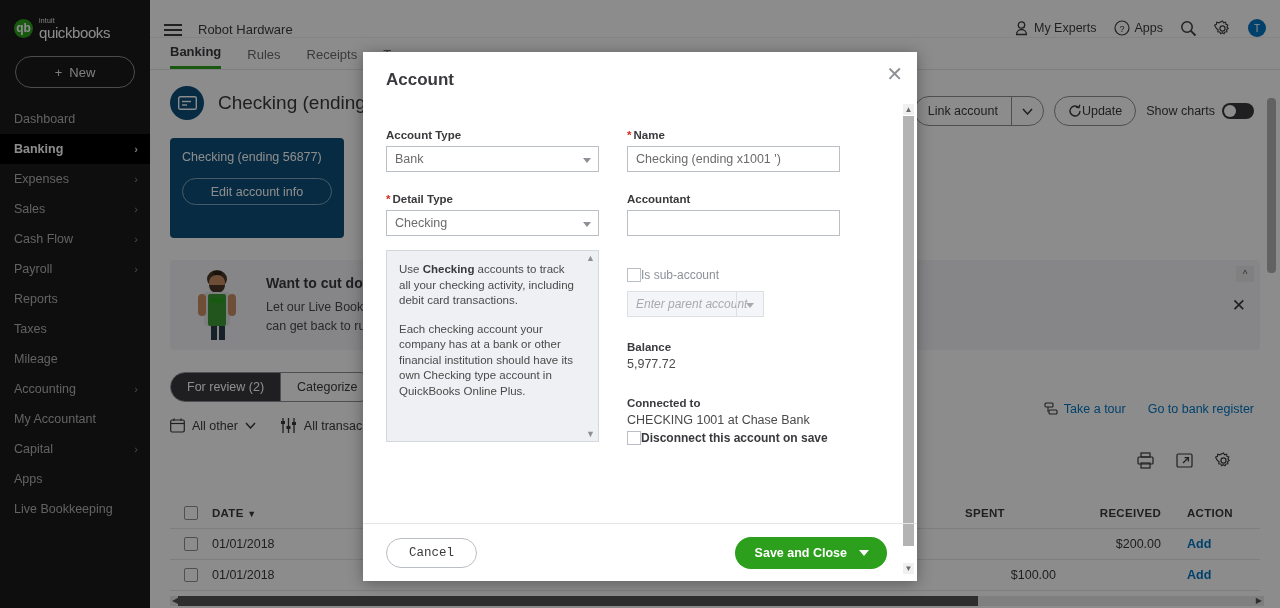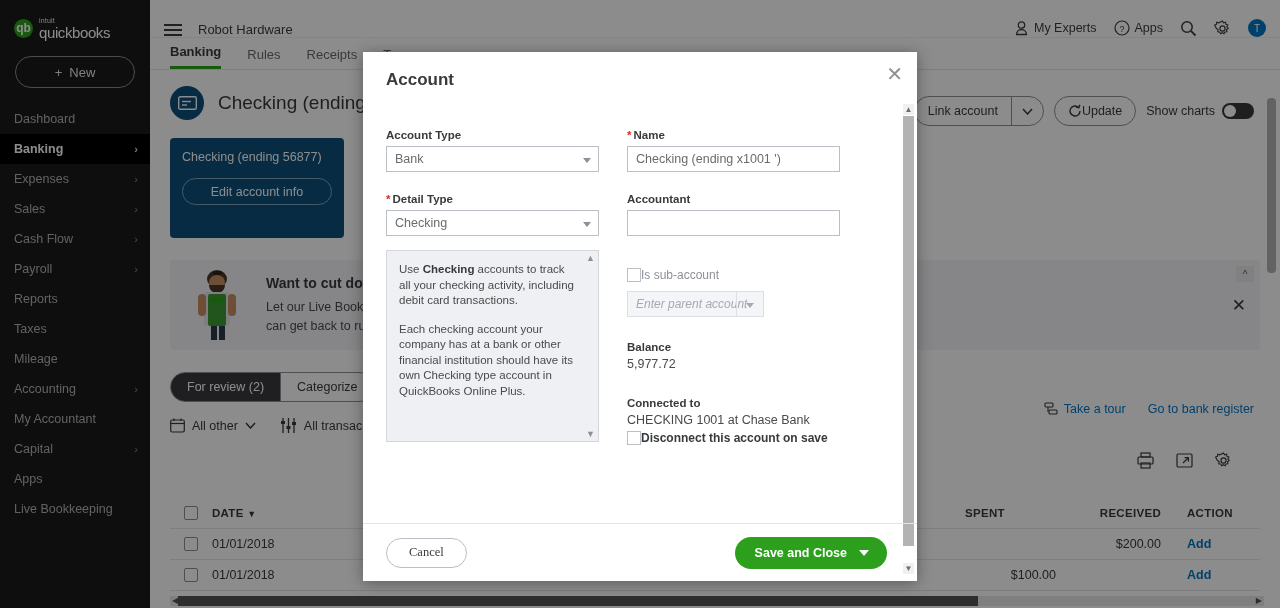--- a/index.html
+++ b/index.html
@@ -192,21 +192,21 @@
   .ms-thumb { position: absolute; left: 0; top: 12px; width: 11px; height: 430px; background: #b3b3b3; }
 
   .modal-footer {
     position: absolute; left: 0; right: 0; bottom: 0; height: 58px;
     border-top: 1px solid #e3e5e8; display: flex; align-items: center;
     justify-content: space-between; padding: 0 30px 0 23px;
   }
   .btn-cancel {
     height: 30px; padding: 0 22px; border: 1px solid #babec5; border-radius: 15px;
     background: #fff; font-size: 12.5px; color: #393a3d; cursor: pointer;
-    font-family: Liberation Serif, serif;
+    font-family: Liberation Mono, monospace;
   }
   .btn-save {
     height: 32px; border-radius: 16px; background: #2ca01c; color: #fff;
     display: flex; align-items: center; font-size: 12.5px; font-weight: bold; cursor: pointer;
   }
   .btn-save .lbl { padding: 0 12px 0 20px; }
   .btn-save .sv-caret { width: 0; height: 0; margin-right: 18px;
     border-left: 5px solid transparent; border-right: 5px solid transparent; border-top: 6px solid #fff; }
 
   svg { display: block; }

